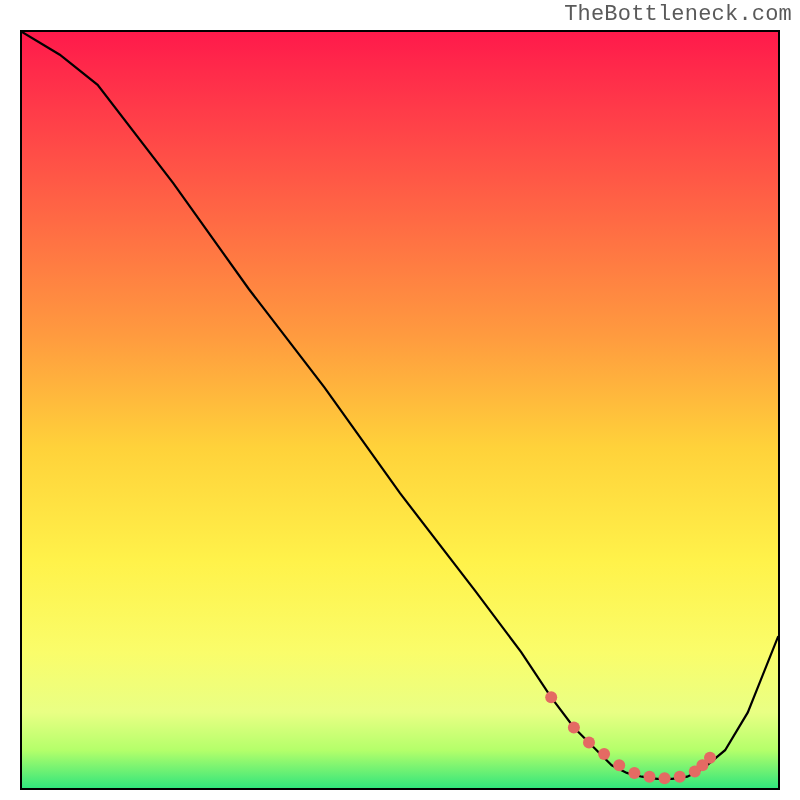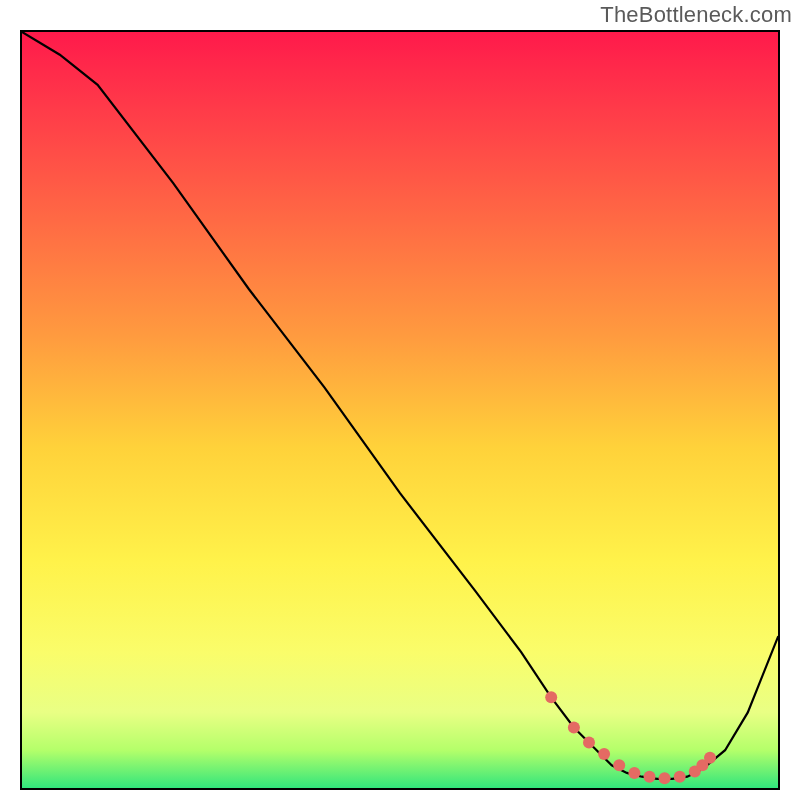--- a/index.html
+++ b/index.html
@@ -8,20 +8,21 @@
     width: 800px;
     height: 800px;
     overflow: hidden;
     background: #fff;
     font-family: Arial, Helvetica, sans-serif;
   }
   .stage {
     position: relative;
     width: 800px;
     height: 768px;
+    font-family: Liberation Mono, monospace;
   }
   .watermark {
     position: absolute;
     top: 2px;
     right: 8px;
     font-size: 22px;
     font-weight: 400;
     color: #5a5a5a;
     letter-spacing: 0.2px;
     z-index: 10;

